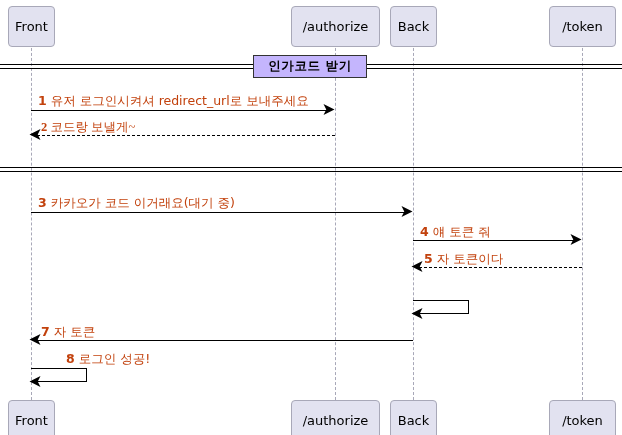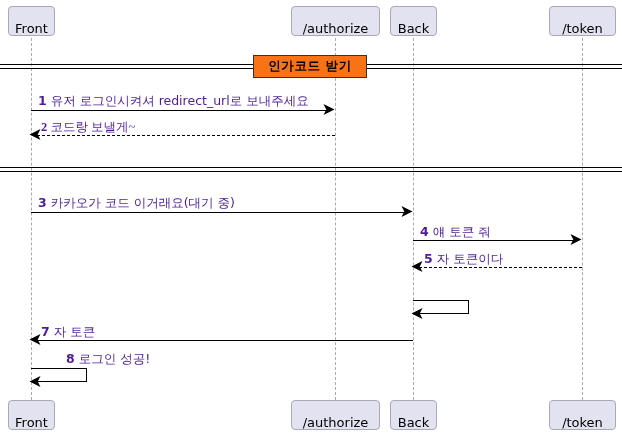--- a/index.html
+++ b/index.html
@@ -22,23 +22,23 @@
   .participant {
     position: absolute;
     box-sizing: border-box;
     background: #E2E2F0;
     border: 1px solid #A8A8B8;
     border-radius: 4px;
     color: #000000;
     font-size: 13px;
     line-height: 1;
     display: flex;
-    align-items: flex-end;
+    align-items: center;
     justify-content: center;
-    height: 30px;
+    height: 41px;
     white-space: nowrap;
   }
   
   .lifeline {
     position: absolute;
     width: 0;
     border-left: 1px dashed #A8A8B8;
   }
   
   .divider-lines {
@@ -46,21 +46,21 @@
     left: 0;
     width: 622px;
     height: 5px;
     border-top: 1.5px solid #000000;
     border-bottom: 1.5px solid #000000;
     box-sizing: border-box;
   }
   .divider-label {
     position: absolute;
     box-sizing: border-box;
-    background: #f97316;
+    background: #c4b5fd;
     border: 1.6px solid #333333;
     color: #000000;
     font-size: 12.5px;
     font-weight: bold;
     height: 23px;
     display: flex;
     align-items: center;
     justify-content: center;
     padding: 0 10px;
     white-space: nowrap;
@@ -71,21 +71,21 @@
     position: absolute;
     height: 0;
     border-top: 1px solid #000000;
   }
   .msg-line.dotted {
     border-top: 1px dashed #000000;
   }
   .msg-label {
     position: absolute;
     font-size: 12.5px;
-    color: #4c1d95;
+    color: #c2410c;
     white-space: nowrap;
     line-height: 1;
   }
   .msg-label b {
     font-weight: bold;
   }
   .arrowhead {
     position: absolute;
     width: 12px;
     height: 11px;

